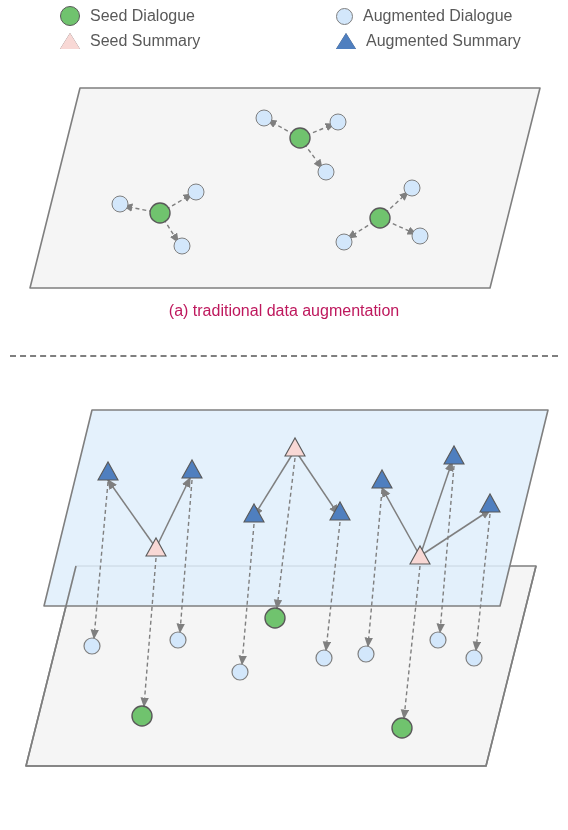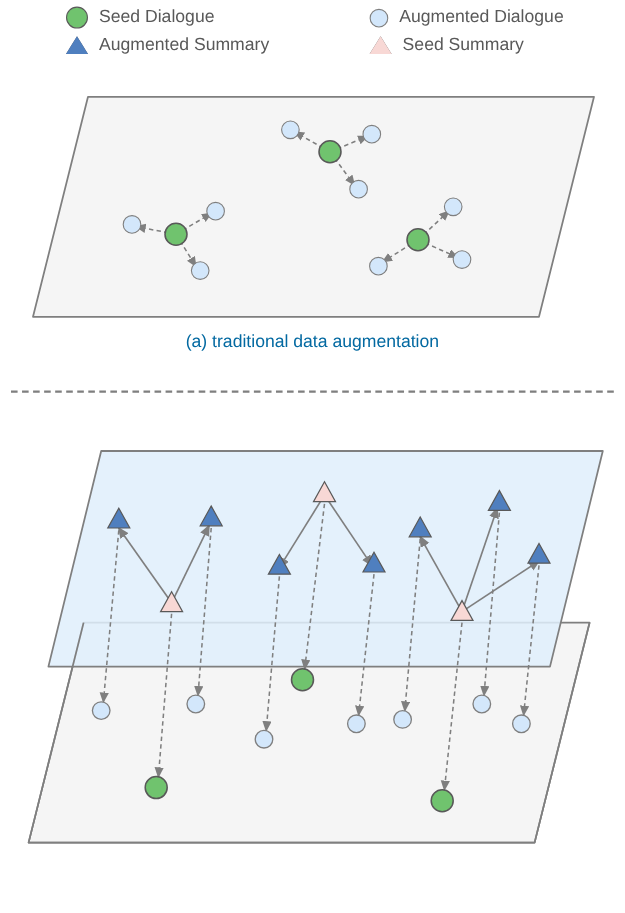--- a/index.html
+++ b/index.html
@@ -20,21 +20,21 @@
 
 .circ{display:inline-block;width:18px;height:18px;border-radius:50%}
 .circ.green{background:#70c36e;border:1.5px solid #595959}
 .circ.lblue{background:#d3e7fb;border:1.5px solid #7f7f7f;width:15px;height:15px}
 .tri{display:inline-block;width:0;height:0;border-left:10px solid transparent;border-right:10px solid transparent}
 .tri.pink{border-bottom:16px solid #f8d8d5;filter:drop-shadow(0 0 0.6px #595959)}
 .tri.blue{border-bottom:16px solid #4f7fbf;filter:drop-shadow(0 0 0.6px #595959)}
 
 
 
-.caption{position:absolute;width:100%;text-align:center;color:#0369a1}
+.caption{position:absolute;width:100%;text-align:center;color:#be185d}
 .cap-a{top:302px}
 .cap-b{top:796px}
 
 .divider{position:absolute;left:10px;top:355px;width:548px;border-top:2px dashed #7f7f7f}
 
 svg.plane{position:absolute}
 .plane-a{left:20px;top:78px}
 .plane-b{left:20px;top:388px}
 
 </style>
@@ -49,26 +49,26 @@
         <span class="circ green"></span>
         <span>Seed Dialogue</span>
       </div>
       <div class="legend-item">
         <span class="circ lblue"></span>
         <span>Augmented Dialogue</span>
       </div>
     </div>
     <div class="legend-row">
       <div class="legend-item">
+        <span class="tri pink"></span>
+        <span>Seed Summary</span>
+      </div>
+      <div class="legend-item">
         <span class="tri blue"></span>
         <span>Augmented Summary</span>
-      </div>
-      <div class="legend-item">
-        <span class="tri pink"></span>
-        <span>Seed Summary</span>
       </div>
     </div>
   </div>
 
   <svg class="plane plane-a" width="530" height="220">
     <defs>
       <marker id="ah" markerWidth="8" markerHeight="8" refX="6" refY="3" orient="auto">
         <path d="M0,0 L7,3 L0,6 Z" fill="#7f7f7f"></path>
       </marker>
     </defs>

